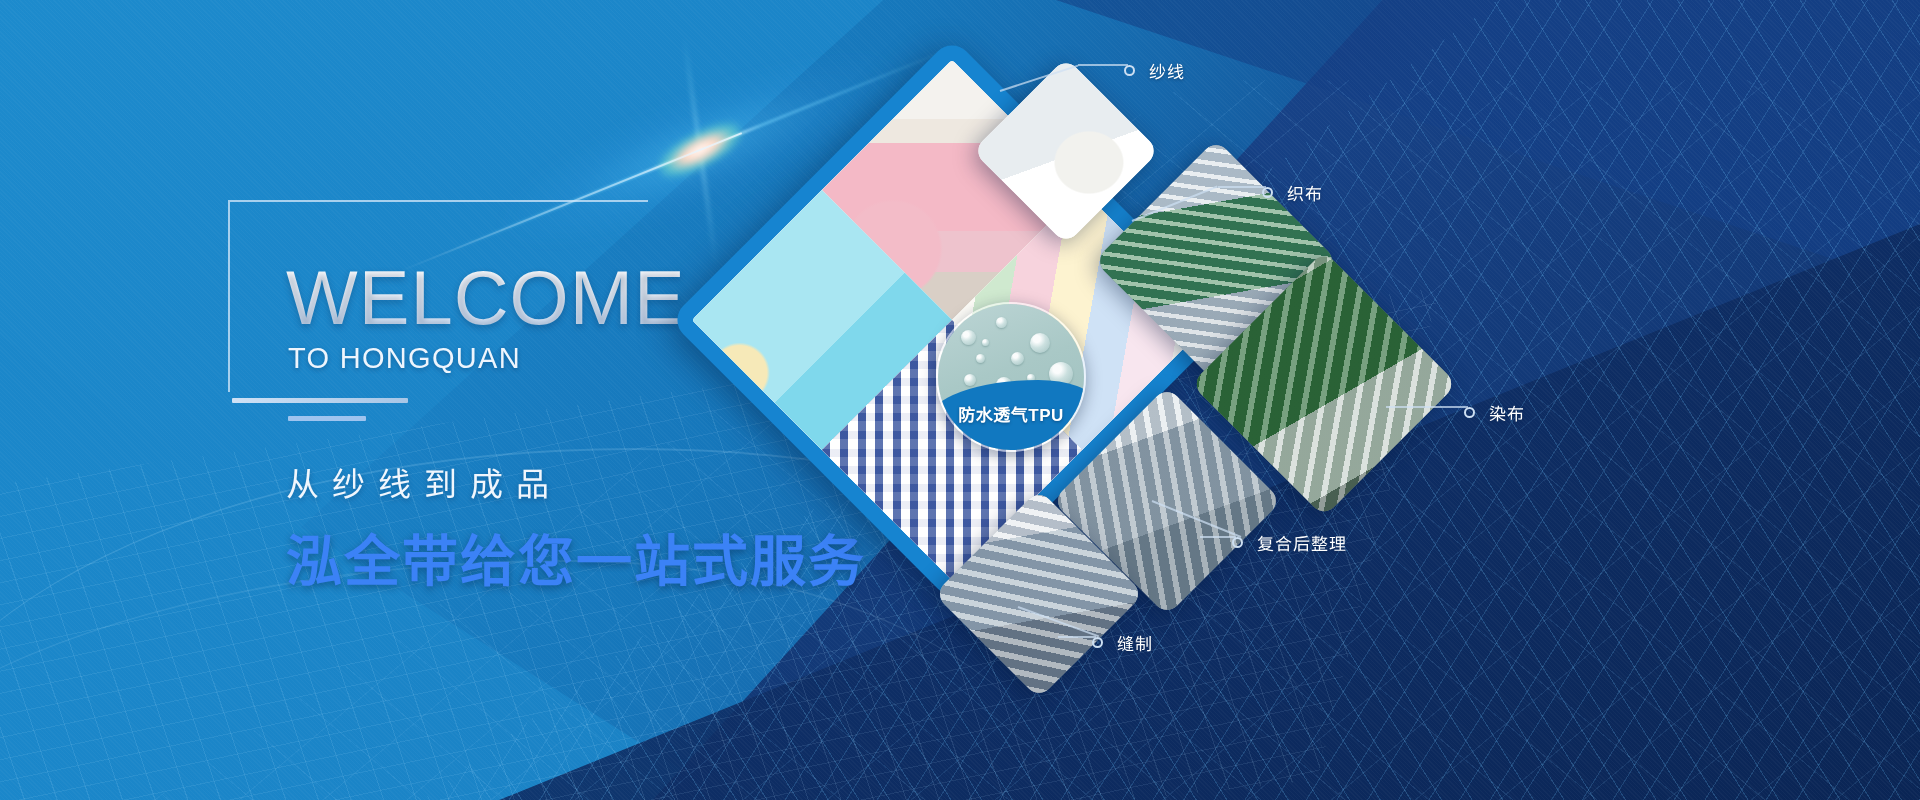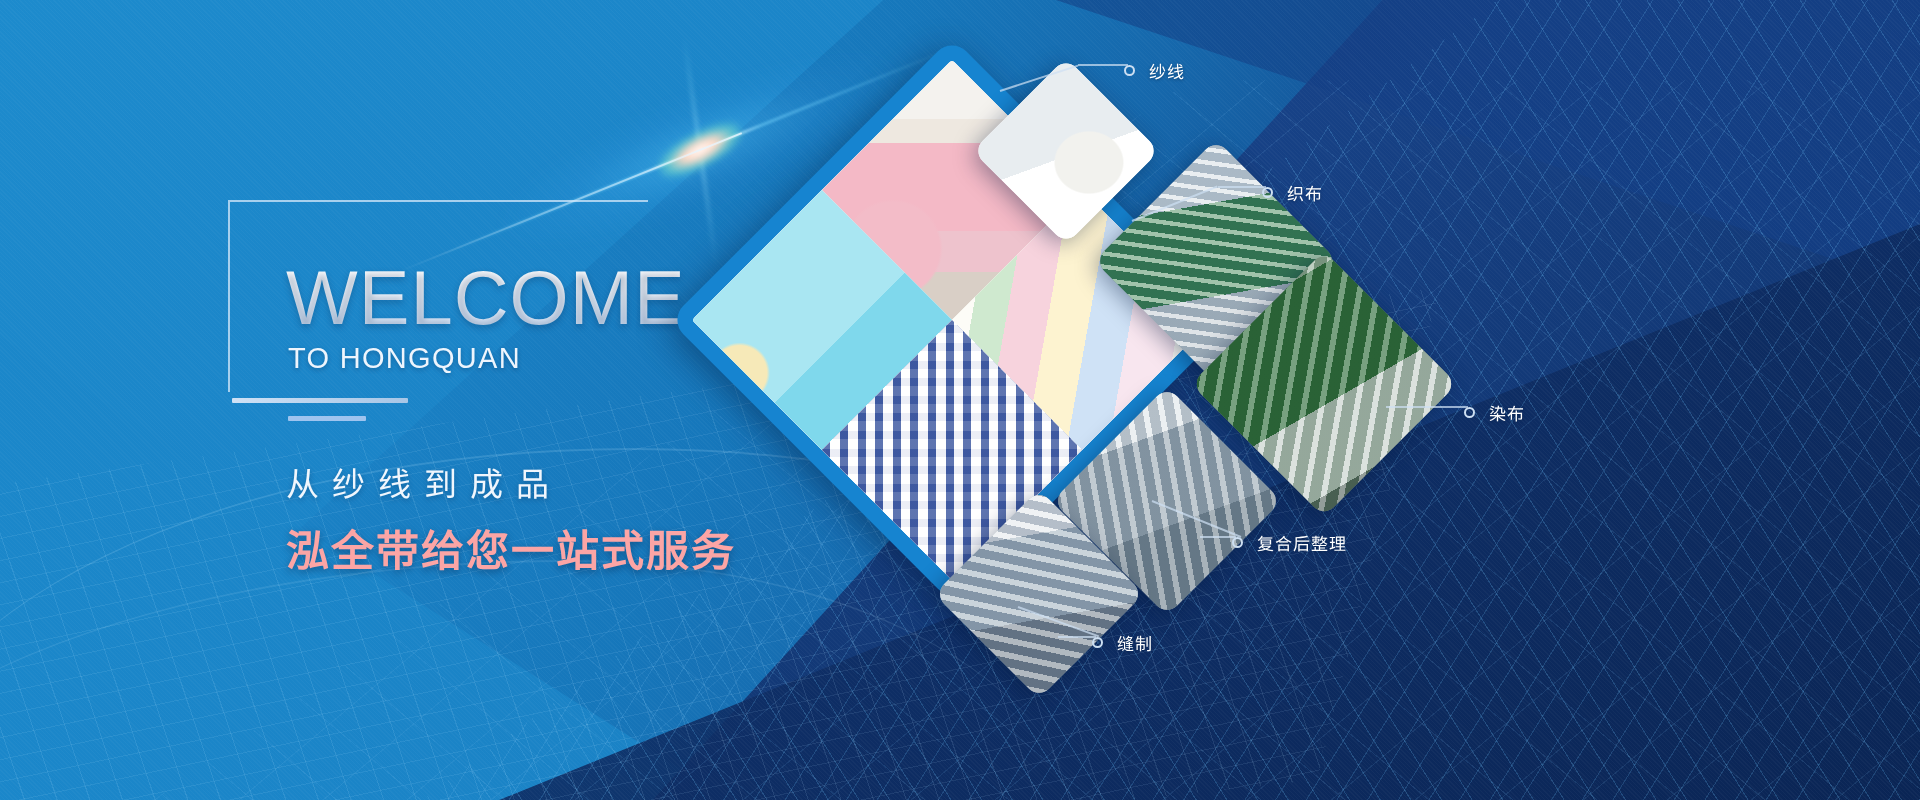--- a/index.html
+++ b/index.html
@@ -163,21 +163,21 @@
     width: 78px; height: 5px; background: #9fc4ef; border-radius: 1px;
   }
   .cn-1 {
     position: absolute; left: 58px; top: 258px;
     font-size: 33px; letter-spacing: 13px; color: #f0f6fd; font-weight: 400;
     text-shadow: 0 2px 5px rgba(0,30,70,.3);
     white-space: nowrap;
   }
   .cn-2 {
     position: absolute; left: 58px; top: 316px;
-    font-size: 43px; letter-spacing: 2px; color: #fca5a5; font-weight: 700;
+    font-size: 56px; letter-spacing: 2px; color: #3b82f6; font-weight: 700;
     text-shadow: 0 3px 7px rgba(0,25,60,.38);
     white-space: nowrap;
   }
   .rule-long {
     position: absolute; left: 232px; top: 398px;
     width: 176px; height: 5px;
     background: linear-gradient(90deg, #cfe1f5, #a8c6e6);
     border-radius: 1px;
   }
 
@@ -365,20 +365,36 @@
           <span class="img-mat"></span>
         </div>
       <div class="quad q-bl">
           <span class="img-pillow"></span>
         </div>
       <div class="quad q-br">
           <span class="img-bib"></span>
         </div>
     </div>
 
+    <div class="tpu-badge">
+      <div class="drops">
+        <i style="left:16%; top:18%; width:15px; height:15px;"></i>
+        <i style="left:40%; top:9%;  width:11px; height:11px;"></i>
+        <i style="left:63%; top:20%; width:20px; height:20px;"></i>
+        <i style="left:26%; top:34%; width:9px;  height:9px;"></i>
+        <i style="left:50%; top:33%; width:13px; height:13px;"></i>
+        <i style="left:76%; top:40%; width:24px; height:24px;"></i>
+        <i style="left:18%; top:48%; width:12px; height:12px;"></i>
+        <i style="left:40%; top:50%; width:16px; height:16px;"></i>
+        <i style="left:61%; top:48%; width:8px;  height:8px;"></i>
+        <i style="left:30%; top:24%; width:7px;  height:7px;"></i>
+      </div>
+      <div class="wave"></div>
+      <div class="tpu-label">防水透气TPU</div>
+    </div>
 
     <div class="dia" style="left:300px; top:85px; width:132px; height:132px;">
       <div class="inner img-yarn"></div>
     </div>
     <div class="lead-d" style="left:300px; top:90px; width:82px; transform: rotate(-18deg);"></div>
     <div class="lead" style="left:378px; top:64px; width:50px;"></div>
     <div class="callout" style="left:424px; top:58px;">
       <span class="dot"></span>
       <span class="txt">纱线</span>
     </div>

